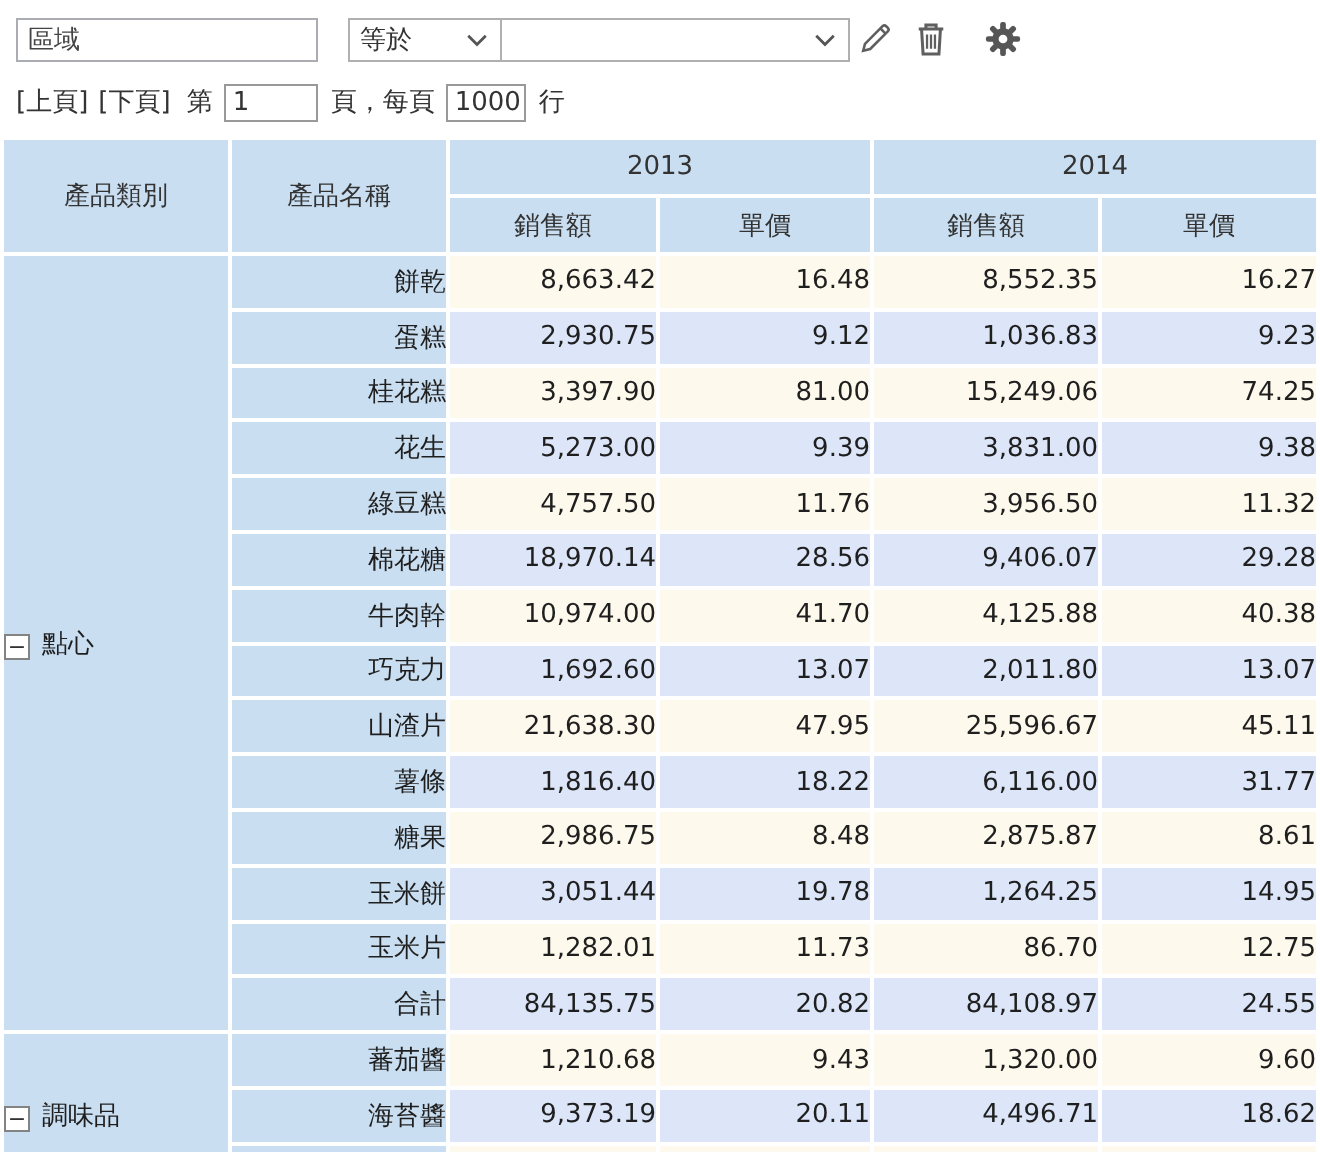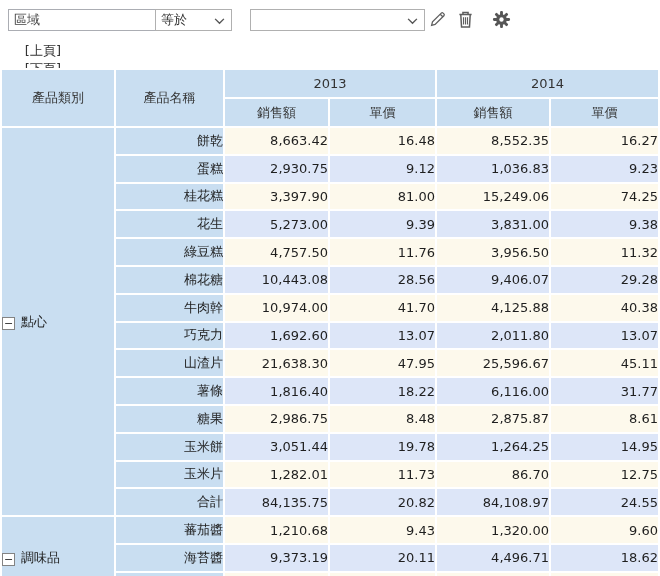--- a/index.html
+++ b/index.html
@@ -15,30 +15,30 @@
     position:absolute;left:8px;top:9px;width:144px;height:20px;
     border:1px solid #abadb3;font:13px "DejaVu Sans","Liberation Sans",sans-serif;
     color:#444;padding:0 0 0 5px;outline:none;background:#fff;
   }
   .fake-select{
     position:absolute;top:9px;height:22px;box-sizing:border-box;
     border:1px solid #b0b0b0;background:#fff;display:flex;align-items:center;
     justify-content:space-between;padding:0 6px 0 5px;font-size:13px;color:#333;
     cursor:default;
   }
-  .op-select{left:155px;width:77px;gap:23px;}
+  .op-select{left:174px;width:77px;gap:23px;}
   .val-select{left:250px;width:175px;}
   .icon-btn{position:absolute;top:10px;background:none;border:none;padding:0;cursor:pointer;line-height:0;}
   .icon-pencil{left:429px;}
   .icon-trash{left:457px;}
   .icon-gear{left:492px;}
   
   .pagination{
-    position:absolute;top:42px;left:8px;height:22px;display:flex;align-items:flex-end;
-    font-size:13px;color:#333;white-space:nowrap;flex-direction:column;
+    position:absolute;top:42px;left:8px;height:22px;display:flex;align-items:flex-start;
+    font-size:13px;color:#333;white-space:nowrap;
   }
   .pg-link{margin-right:5px;cursor:pointer;}
   .pg-text{margin:0 3px;}
   .pg-input{
     border:1px solid #999;height:17px;font:13px "DejaVu Sans","Liberation Sans",sans-serif;
     color:#333;padding:0 0 0 3px;outline:none;margin:0 3px;background:#fff;
   }
   .pg-page{width:42px;}
   .pg-size{width:35px;}
   
@@ -197,21 +197,21 @@
         </tr>
         <tr class="row-cream">
           <td class="name-cell">綠豆糕</td>
           <td class="val">4,757.50</td>
           <td class="val">11.76</td>
           <td class="val">3,956.50</td>
           <td class="val">11.32</td>
         </tr>
         <tr class="row-blue">
           <td class="name-cell">棉花糖</td>
-          <td class="val">10,443.08</td>
+          <td class="val">18,970.14</td>
           <td class="val">28.56</td>
           <td class="val">9,406.07</td>
           <td class="val">29.28</td>
         </tr>
         <tr class="row-cream">
           <td class="name-cell">牛肉幹</td>
           <td class="val">10,974.00</td>
           <td class="val">41.70</td>
           <td class="val">4,125.88</td>
           <td class="val">40.38</td>

